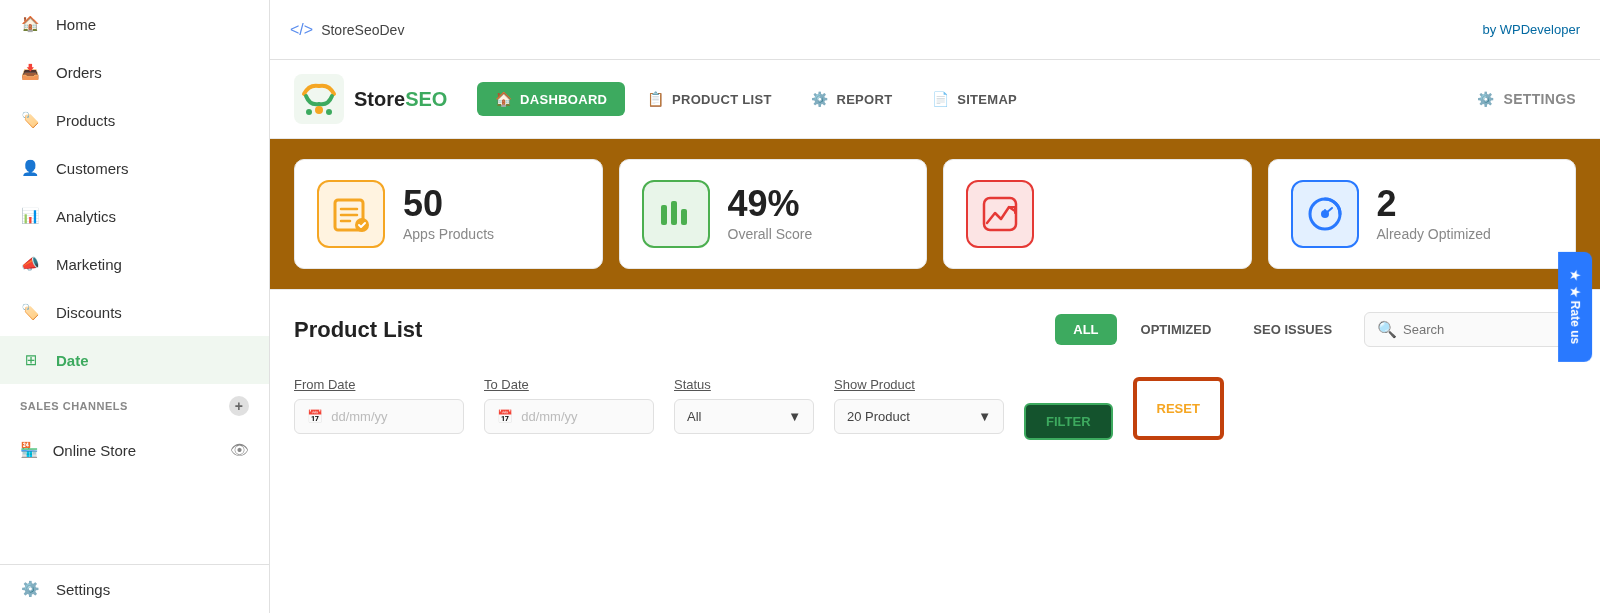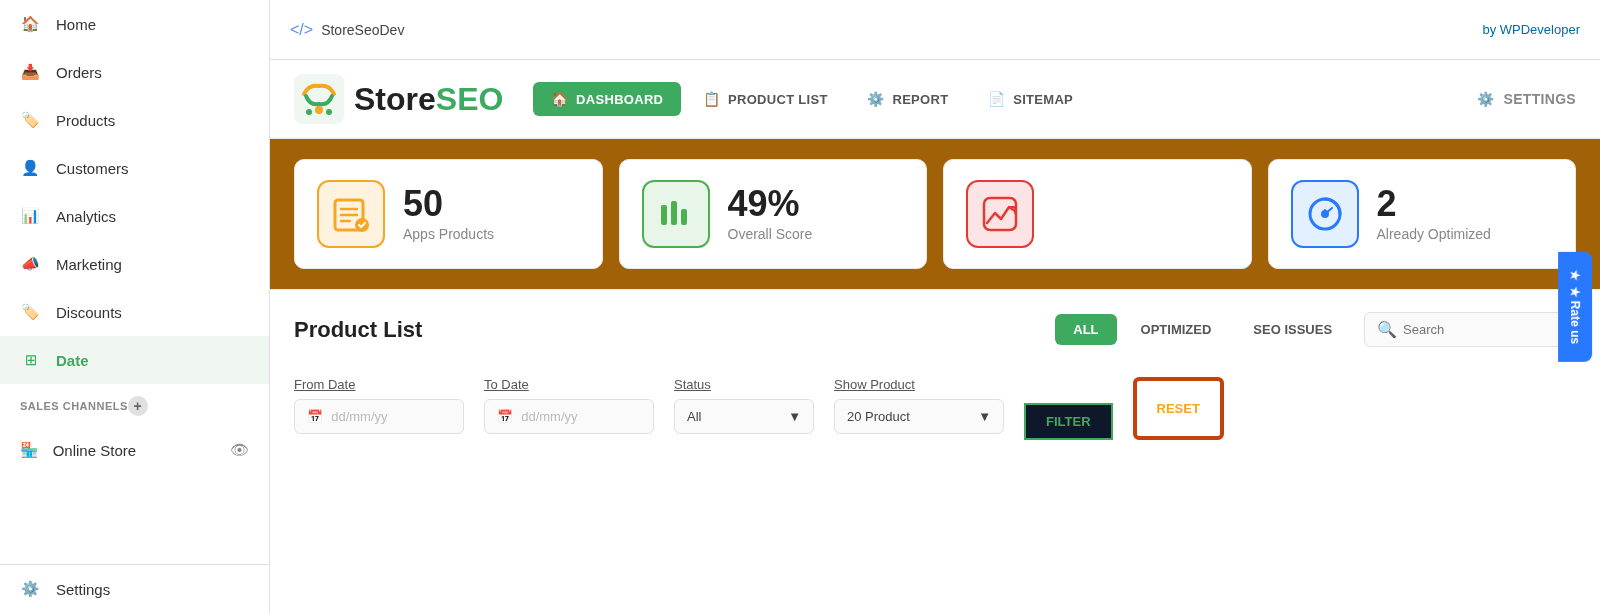--- a/index.html
+++ b/index.html
@@ -24,20 +24,21 @@
       cursor: pointer;
       color: #333;
       font-size: 15px;
       font-weight: 500;
     }
     .sidebar-item.active { color: #3d8b37; background: #f0f7f0; }
     .sidebar-item .icon { width: 22px; height: 22px; display: flex; align-items: center; justify-content: center; }
     .sidebar-section-header {
       display: flex;
       align-items: center;
+      justify-content: space-between;
       padding: 12px 20px;
       font-size: 11px;
       font-weight: 700;
       color: #888;
       letter-spacing: 0.5px;
       text-transform: uppercase;
     }
     .sidebar-section-header .plus-icon {
       width: 20px; height: 20px;
       border-radius: 50%;
@@ -93,21 +94,21 @@
     .logo-area {
       display: flex;
       align-items: center;
       gap: 10px;
     }
     .logo-icon {
       width: 50px;
       height: 50px;
     }
     .logo-text {
-      font-size: 32px;
+      font-size: 20px;
       font-weight: 800;
       color: #222;
     }
     .logo-text span { color: #3daa5f; }
     .nav-tabs {
       display: flex;
       align-items: center;
       gap: 4px;
       margin-left: 10px;
     }
@@ -286,27 +287,27 @@
       background: #fafafa;
       font-size: 13px;
       color: #444;
       cursor: pointer;
       min-width: 140px;
       justify-content: space-between;
     }
     .show-select { min-width: 170px; }
     .filter-btn {
       padding: 9px 20px;
-      border-radius: 0;
+      border-radius: 6px;
       font-size: 13px;
       font-weight: 700;
       cursor: pointer;
       border: 2px solid #3daa5f;
       color: #3daa5f;
-      background: #0f172a;
+      background: #14532d;
       align-self: flex-end;
       text-align: center;
     }
     .reset-btn {
       padding: 20px 20px;
       border-radius: 6px;
       font-size: 13px;
       font-weight: 700;
       cursor: pointer;
       border: 4px solid #c2410c;

